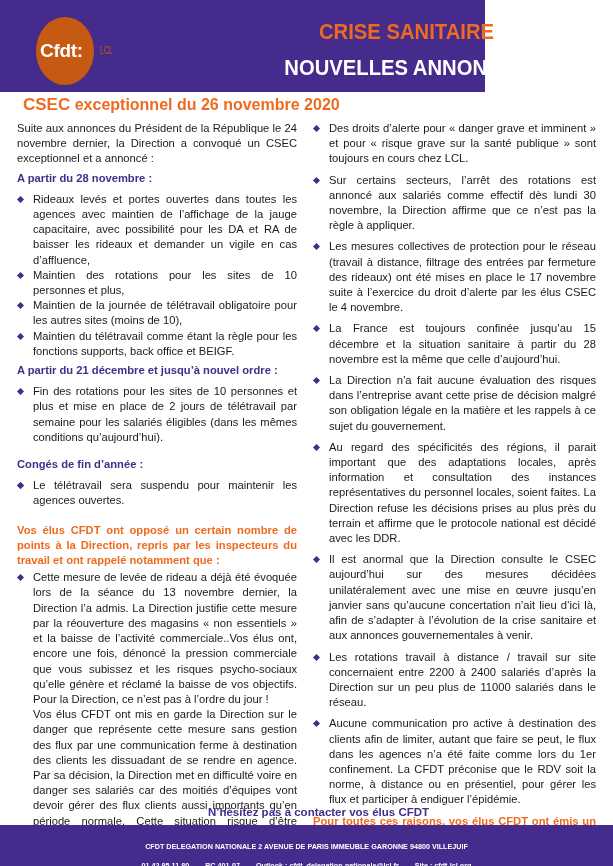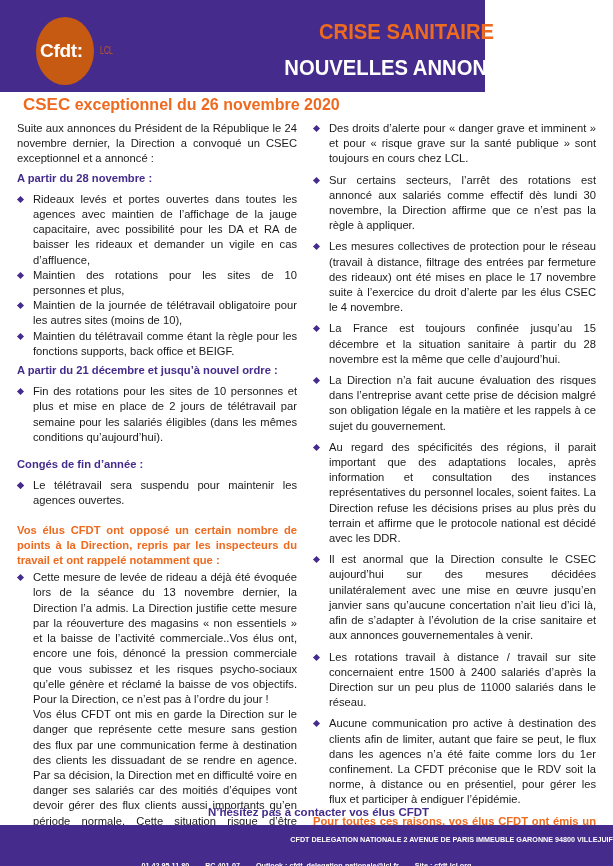--- a/index.html
+++ b/index.html
@@ -68,21 +68,21 @@
 
   .contact {
     position: absolute; left: 12px; width: 613px; top: 806px; text-align: center;
     color: #452c8c; font-weight: bold; font-family: "Liberation Sans", sans-serif; font-size: 11.5px;
   }
   .footer {
     position: absolute; left: 0; top: 825px; width: 613px; height: 41px;
     background: #452c8c; color: #fff; text-align: center;
     font-family: "Liberation Sans", sans-serif; font-size: 7.2px; font-weight: bold;
   }
-  .footer .l1 { position: absolute; top: 10px; width: 100%; text-align: right; }
+  .footer .l1 { position: absolute; top: 17px; width: 100%; }
   .footer .l2 { position: absolute; top: 36px; width: 100%; }
   .footer .l2 span { margin: 0 7px; }
 </style>
 </head>
 <body>
 
 <div class="header">
   <div class="logo-circle"></div>
   <div class="logo-text">Cfdt:</div>
   <div class="logo-sub">LCL</div>
@@ -125,21 +125,21 @@
 
 <div class="col col-right">
   <ul class="bul">
     <li><span class="dot"></span><span>Des droits d’alerte pour « danger grave et imminent » et pour « risque grave sur la santé publique » sont toujours en cours chez LCL.</span></li>
     <li><span class="dot"></span><span>Sur certains secteurs, l’arrêt des rotations est annoncé aux salariés comme effectif dès lundi 30 novembre, la Direction affirme que ce n’est pas la règle à appliquer.</span></li>
     <li><span class="dot"></span><span>Les mesures collectives de protection pour le réseau (travail à distance, filtrage des entrées par fermeture des rideaux) ont été mises en place le 17 novembre suite à  l’exercice du droit d’alerte par les élus CSEC le 4 novembre.</span></li>
     <li><span class="dot"></span><span>La France est toujours confinée jusqu’au 15 décembre et la situation sanitaire à partir du 28 novembre est la même que celle d’aujourd’hui.</span></li>
     <li><span class="dot"></span><span>La Direction n’a fait aucune évaluation des risques dans l’entreprise avant cette prise de décision malgré son obligation légale en la matière et les rappels à ce sujet du gouvernement.</span></li>
     <li><span class="dot"></span><span>Au regard des spécificités des régions, il parait important que des adaptations locales, après information et consultation des instances représentatives du personnel locales, soient faites. La Direction  refuse les décisions prises au plus près du terrain et affirme que le protocole national est décidé avec les DDR.</span></li>
     <li><span class="dot"></span><span>Il est anormal que la Direction consulte le CSEC aujourd’hui sur des mesures décidées unilatéralement avec une mise en œuvre jusqu’en janvier sans qu’aucune concertation n’ait lieu d’ici là, afin de s’adapter à l’évolution de la crise sanitaire et aux annonces gouvernementales à venir.</span></li>
-    <li><span class="dot"></span><span>Les rotations travail à distance / travail sur site concernaient entre 1500 à 2400 salariés d’après la Direction sur un peu plus de 11000 salariés dans le réseau.</span></li>
+    <li><span class="dot"></span><span>Les rotations travail à distance / travail sur site concernaient entre 2200 à 2400 salariés d’après la Direction sur un peu plus de 11000 salariés dans le réseau.</span></li>
     <li><span class="dot"></span><span>Aucune communication pro active à destination des clients afin de limiter, autant que faire se peut, le flux dans les agences n’a été faite comme lors du 1er confinement. La CFDT préconise que le RDV soit la norme, à distance ou en présentiel, pour gérer les flux et participer à endiguer l’épidémie.</span></li>
   </ul>
   <p class="orange-bold">Pour toutes ces raisons, vos élus CFDT ont émis un avis défavorable à la modification du protocole sanitaire à partir du 28 novembre comme la majorité des élus du CSEC (15 voix contre, 10 voix pour).</p>
 </div>
 
 <div class="contact">N’hésitez pas à contacter vos élus CFDT</div>
 
 <div class="footer">
   <div class="l1">CFDT DELEGATION NATIONALE  2 AVENUE DE PARIS  IMMEUBLE GARONNE 94800 VILLEJUIF</div>
   <div class="l2">

